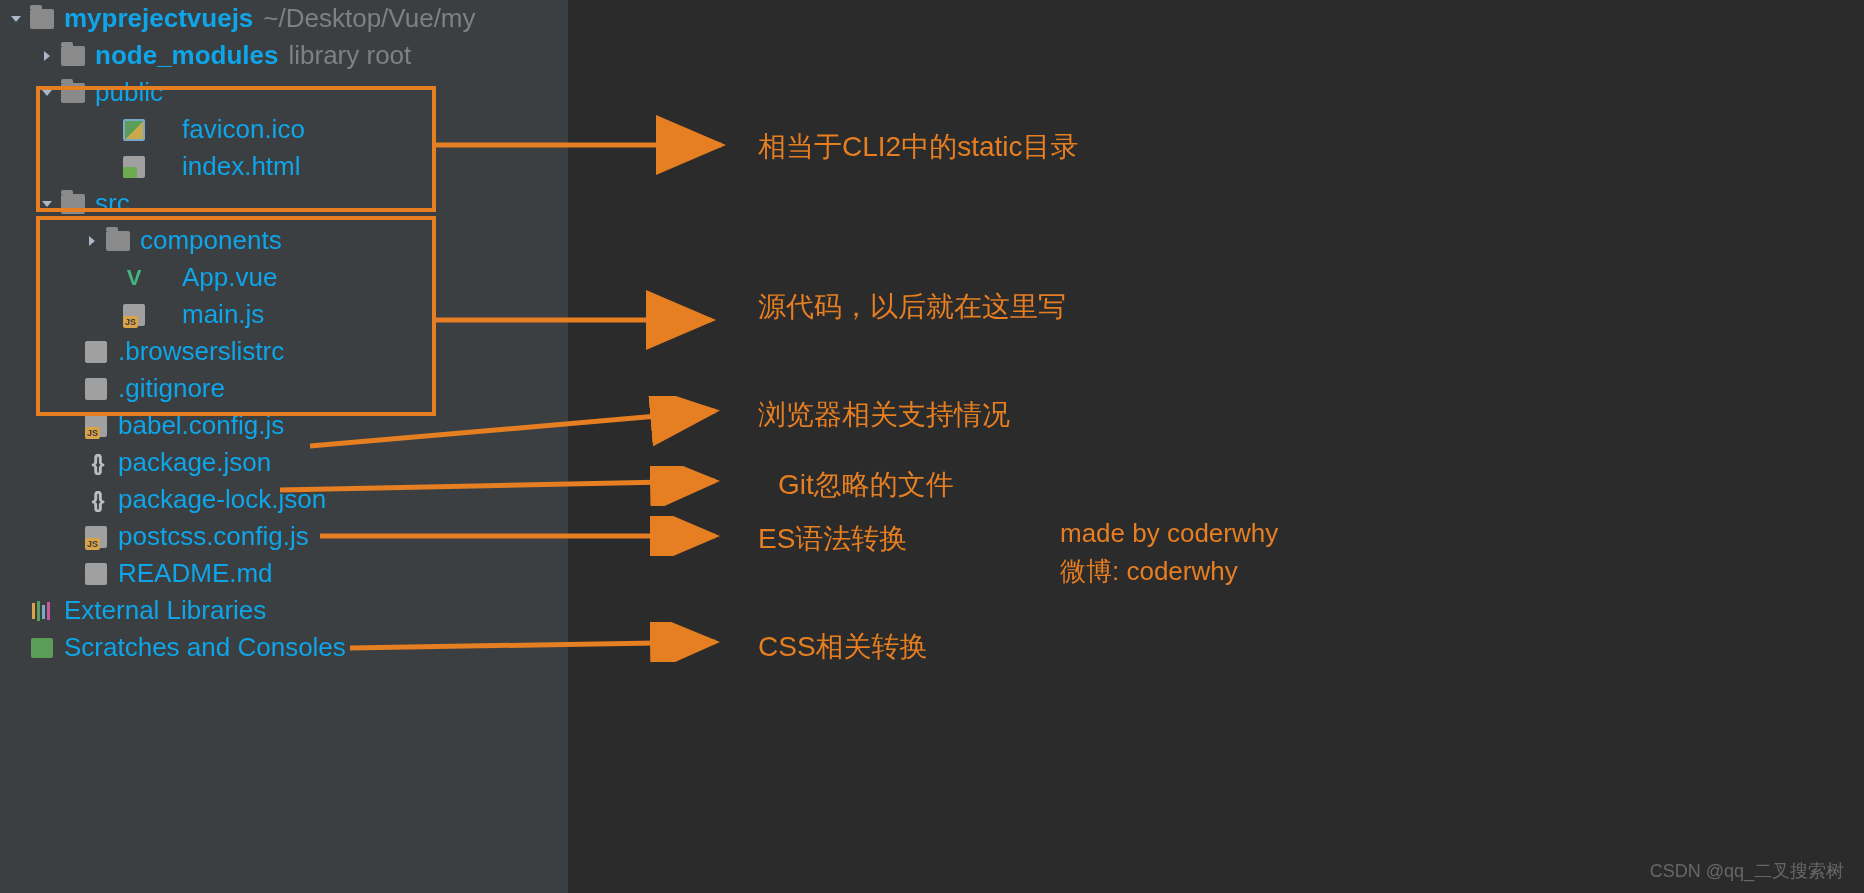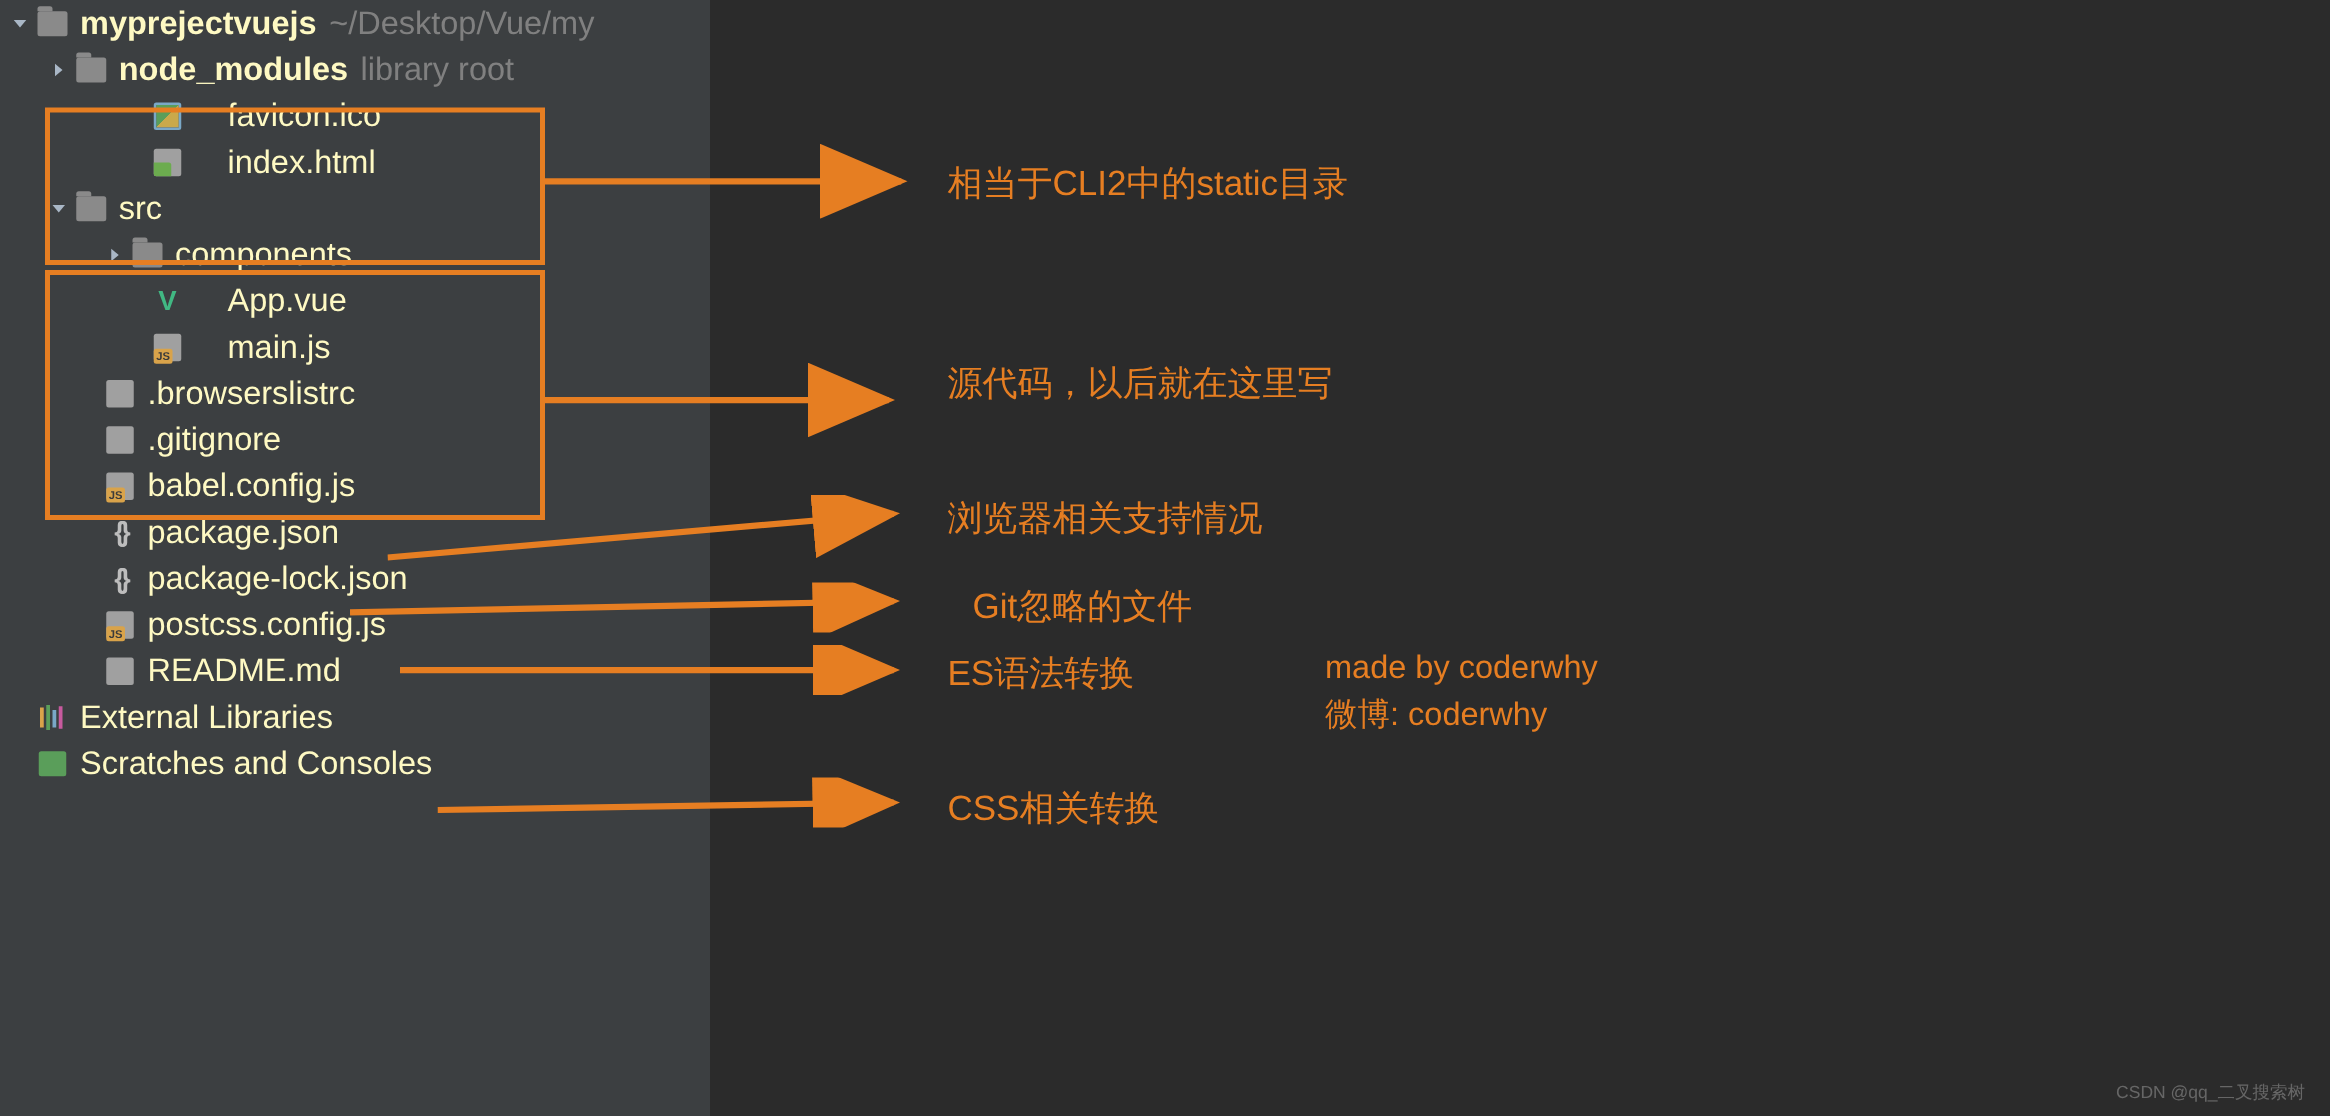--- a/index.html
+++ b/index.html
@@ -20,21 +20,21 @@
       height: 893px;
       background: #3c3f41;
     }
     .tree-row {
       height: 37px;
       display: flex;
       align-items: center;
       white-space: nowrap;
       cursor: pointer;
     }
-    .tree-row span.label { color: #fef9c3; }
+    .tree-row span.label { color: #0ea5e9; }
     .tree-row .bold { color: #e6e6e6; font-weight: bold; }
     .tree-row .muted { color: #808080; margin-left: 10px; }
     .arrow {
       width: 16px; height: 16px;
       display: inline-block;
       margin-right: 6px;
     }
     .arrow svg { width: 16px; height: 16px; display: block; }
     .arrow.none { visibility: hidden; }
     .icon {
@@ -82,21 +82,21 @@
     }
     .credit {
       position: absolute;
       color: #e67e22;
       font-size: 26px;
     }
     .watermark {
       position: absolute;
       right: 20px; bottom: 10px;
       color: rgba(200,200,200,0.38);
-      font-size: 14px;
+      font-size: 18px;
     }
   </style>
 </head>
 <body>
 
 <div class="tree-panel">
 
   <div class="tree-row ind-0">
     <span class="arrow">
         <svg viewBox="0 0 16 16">
@@ -116,20 +116,31 @@
           <path d="M5 3 L11 8 L5 13 Z" fill="#a9b7c6"></path>
         </svg>
       </span>
     <span class="icon">
         <span class="icon-folder"></span>
       </span>
     <span class="label bold">node_modules</span>
     <span class="muted">library root</span>
   </div>
 
+  <div class="tree-row ind-1">
+    <span class="arrow">
+        <svg viewBox="0 0 16 16">
+          <path d="M3 5 L8 11 L13 5 Z" fill="#a9b7c6"></path>
+        </svg>
+      </span>
+    <span class="icon">
+        <span class="icon-folder"></span>
+      </span>
+    <span class="label">public</span>
+  </div>
 
   <div class="tree-row ind-3">
     <span class="icon">
         <span class="icon-img"></span>
       </span>
     <span class="label">favicon.ico</span>
   </div>
 
   <div class="tree-row ind-3">
     <span class="icon">

